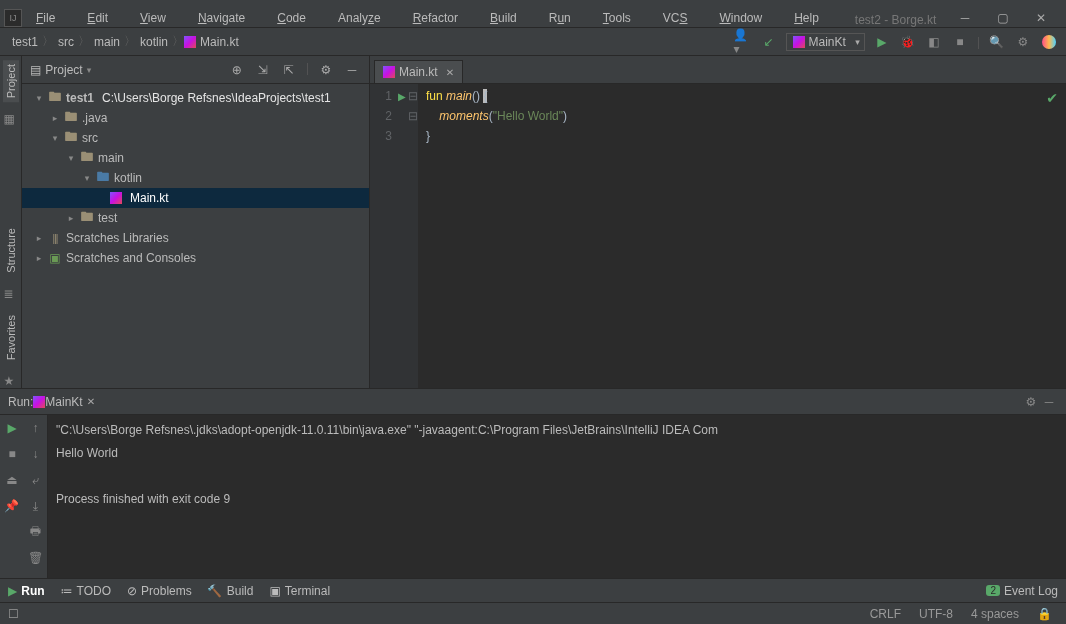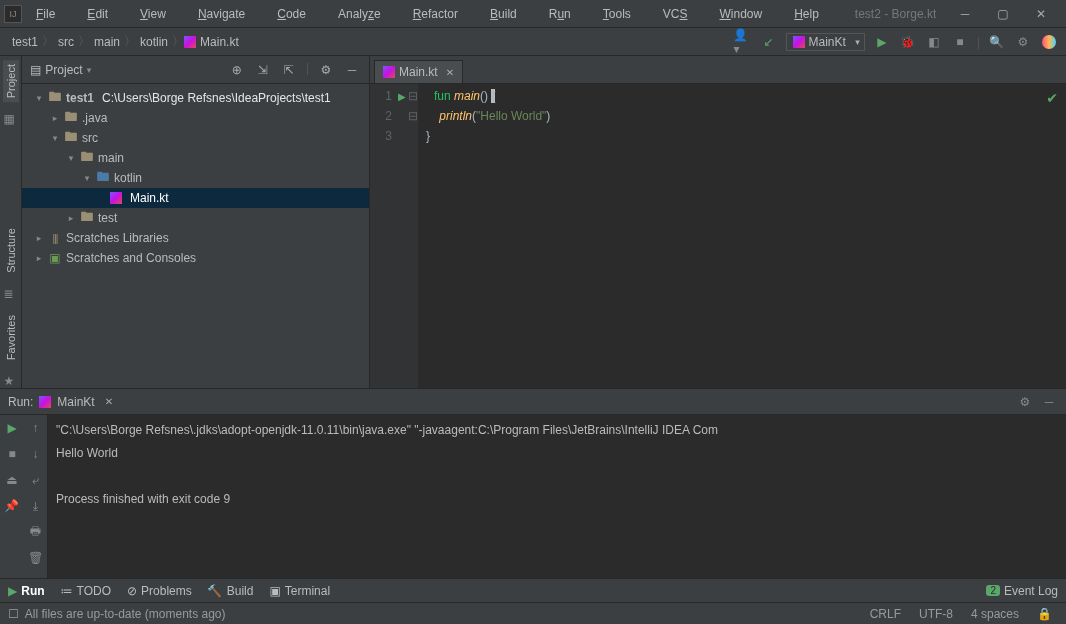--- a/index.html
+++ b/index.html
@@ -1,17 +1,17 @@
 <!DOCTYPE html>
 <html><head>
 <meta charset="utf-8">
 <style>
 * { margin: 0; padding: 0; box-sizing: border-box; font-family: "Segoe UI", Arial, sans-serif; font-size: 12px; }
 body { background: #3c3f41; color: #bbb; width: 1066px; height: 624px; overflow: hidden; display: flex; flex-direction: column; }
-.titlebar { height: 28px; background: #3c3f41; display: flex; align-items: center; padding: 0 4px; border-bottom: 1px solid #282828; }
+.titlebar { height: 28px; background: #3c3f41; display: flex; align-items: flex-end; padding: 0 4px; border-bottom: 1px solid #282828; }
 .titlebar .logo { width: 18px; height: 18px; background: #2b2b2b; border: 1px solid #555; margin-right: 8px; display:flex;align-items:center;justify-content:center;font-size:9px;color:#888;}
 .menu-items { display: flex; gap: 20px; }
 .menu-item { padding: 2px 6px; cursor: pointer; }
 .menu-item u { text-decoration: underline; }
 .title-center { flex: 1; text-align: left; padding-left: 30px; color: #777; }
 .win-controls { display: flex; gap: 20px; padding-right: 12px; color: #aaa; }
 .navbar { height: 28px; background: #3c3f41; display: flex; align-items: center; padding: 0 8px; border-bottom: 1px solid #282828; }
 .crumb { padding: 0 4px; color: #bbb; }
 .crumb-sep { color: #666; }
 .navbar .spacer { flex: 1; }
@@ -45,24 +45,24 @@
 .iml-icon::before { content: "▤"; color: #888; }
 .editor-area { flex: 1; display: flex; flex-direction: column; background: #2b2b2b; min-width:0;}
 .editor-tabs { height: 28px; background: #3c3f41; display: flex; align-items: flex-end; padding-left: 4px; border-bottom: 1px solid #282828; }
 .editor-tab { background: #4a4d4f; padding: 4px 8px; display: flex; align-items: center; gap: 4px; border: 1px solid #282828; border-bottom: none; }
 .tab-close { color: #aaa; margin-left: 4px; font-size: 10px; }
 .code-area { flex: 1; display: flex; font-family: "Consolas","Courier New",monospace; font-size: 13px; line-height: 20px; position:relative;}
 .gutter { width: 48px; background: #313335; color: #606366; text-align: right; padding: 2px 26px 2px 4px; position:relative;}
 .gutter .run-marker { position: absolute; left: 28px; top: 3px; color: #59a869; font-size: 10px; }
 .fold-col { position:absolute; left:38px; top:2px; color:#606366; font-size:10px; line-height:20px;}
 .code-lines { flex: 1; padding: 2px 8px; color: #a9b7c6; white-space: pre; position:relative;}
-.kw { color: #22c55e; margin-left: 8px; } .fn { color: #ffc66d; font-style: italic; } .str { color: #6a8759; } .br { color: #a9b7c6; } .caret { background: #bbb; }
+.kw { color: #fde047; } .fn { color: #ffc66d; font-style: italic; } .str { color: #6a8759; } .br { color: #a9b7c6; } .caret { background: #bbb; }
 .check-mark { position:absolute; top:4px; right:8px; color:#59a869; font-size:14px;}
 .run-panel { height: 190px; background: #2b2b2b; border-top: 1px solid #282828; display: flex; flex-direction: column; }
-.run-header { height: 26px; background: #3c3f41; display: flex; align-items: center; padding: 0 8px; gap: 6px; border-bottom: 1px solid #282828; }
+.run-header { height: 26px; background: #3c3f41; display: flex; align-items: center; padding: 0 8px; gap: 0; border-bottom: 1px solid #282828; }
 .run-header .spacer { flex: 1; }
 .run-body { flex: 1; display: flex; min-height:0;}
 .run-left-tools { width: 24px; background: #3c3f41; display: flex; flex-direction: column; align-items: center; padding-top: 4px; gap: 8px; }
 .run-left-tools2 { width: 24px; background: #3c3f41; display: flex; flex-direction: column; align-items: center; padding-top: 4px; gap: 8px; border-right:1px solid #282828;}
 .console { flex: 1; font-family: "Consolas","Courier New",monospace; font-size: 13px; line-height: 22px; padding: 4px 8px; color: #bbb; white-space: pre; overflow:hidden;}
 .bottom-tabs { height: 24px; background: #3c3f41; display: flex; align-items: center; padding: 0 8px; gap: 16px; border-top: 1px solid #282828; }
 .btab { display: flex; align-items: center; gap: 4px; cursor:pointer;}
 .btab.active { color: #fff; }
 .bottom-tabs .spacer { flex: 1; }
 .event-badge { background: #59a869; color: #2b2b2b; border-radius: 3px; padding: 0 4px; font-size: 10px; }
@@ -239,21 +239,21 @@
         <div class="fold-col">
             <div>⊟</div>
             <div></div>
             <div>⊟</div>
           </div>
         <div>1</div>
         <div>2</div>
         <div>3</div>
       </div>
       <div class="code-lines"><span class="kw">fun</span> <span class="fn" style="color:#ffc66d">main</span><span>() </span><span class="br caret">{</span>
-    <span class="fn">println</span><span>(</span><span class="str">"Hello World"</span><span>)</span>
+    <span class="fn">moments</span><span>(</span><span class="str">"Hello World"</span><span>)</span>
 <span class="br">}</span></div>
       <div class="check-mark">✔</div>
     </div>
   </div>
 </div>
 
 <div class="run-panel">
   <div class="run-header">
     <span>Run:</span>
     <span class="kotlin-icon"></span>
@@ -308,19 +308,18 @@
     </div>
   <div class="spacer"></div>
   <div class="btab">
       <span class="event-badge">2</span>
       <span>Event Log</span>
     </div>
 </div>
 
 <div class="status-bar">
   <span>☐</span>
-  <span>All files are up-to-date (moments ago)</span>
   <div class="spacer"></div>
   <span class="status-seg">CRLF</span>
   <span class="status-seg">UTF-8</span>
   <span class="status-seg">4 spaces</span>
   <span class="status-seg">🔒</span>
 </div>
 
 </body></html>

